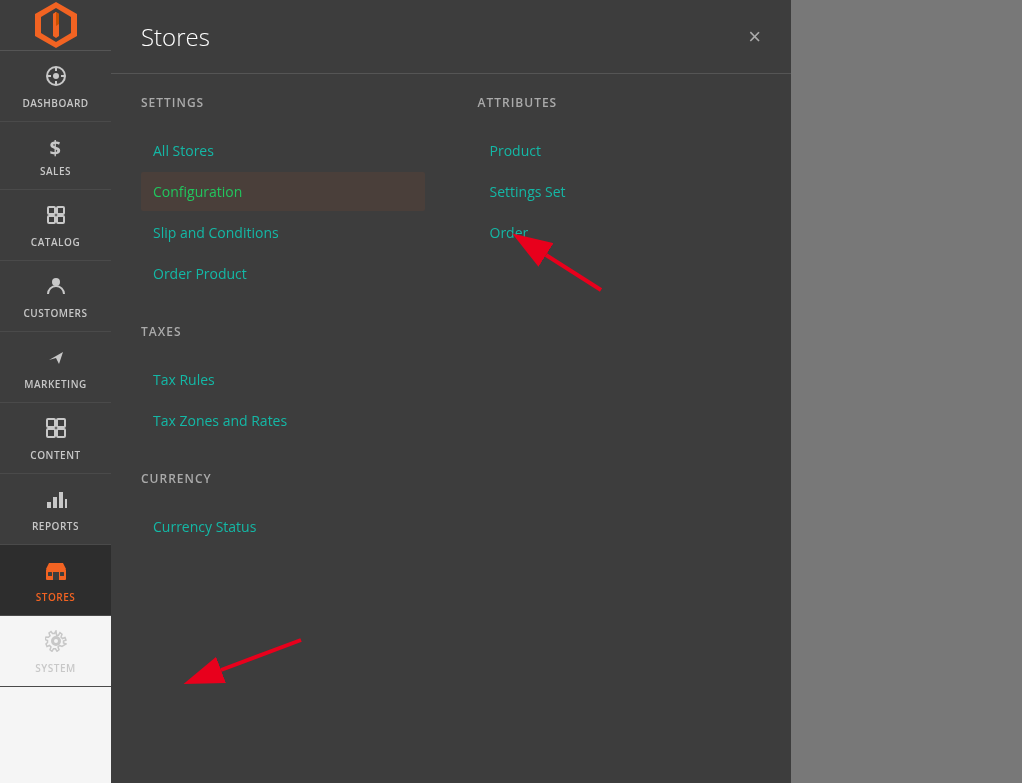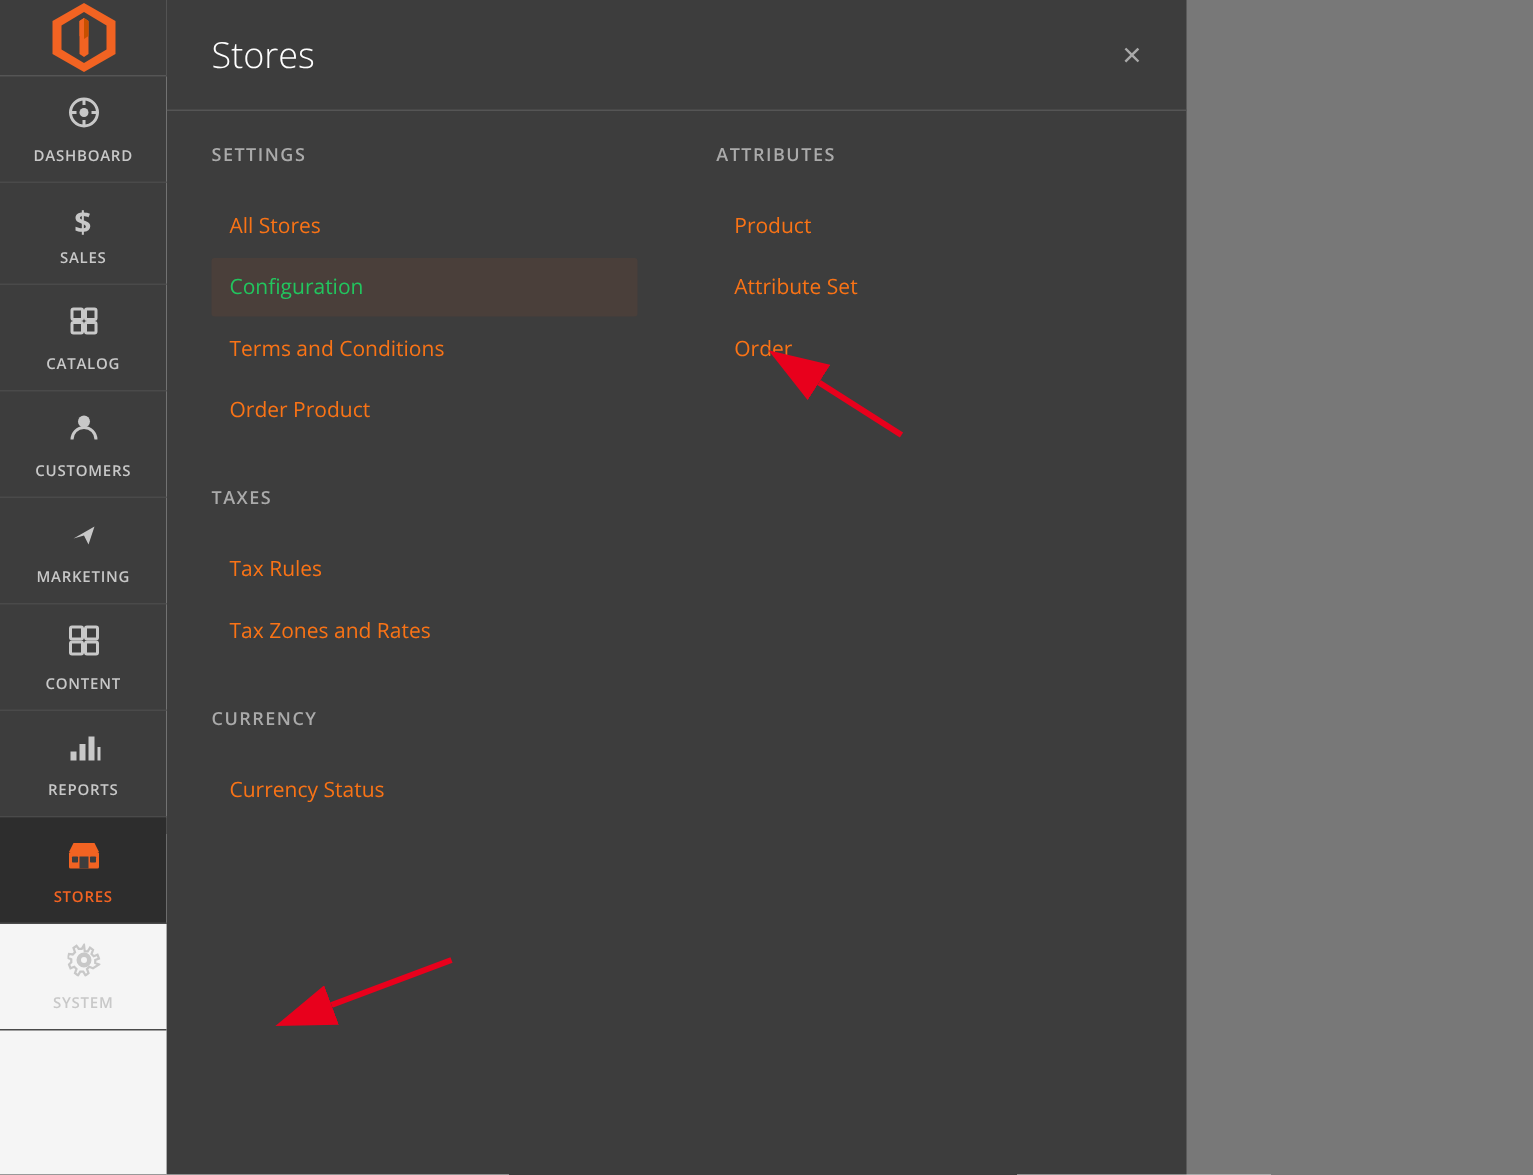--- a/index.html
+++ b/index.html
@@ -139,21 +139,21 @@
       font-weight: 600;
       text-transform: uppercase;
       letter-spacing: 1px;
       margin-bottom: 15px;
       padding-bottom: 5px;
     }
 
     .menu-item {
       display: block;
       padding: 10px 12px;
-      color: #f97316;
+      color: #14b8a6;
       font-size: 14px;
       cursor: pointer;
       border-radius: 2px;
       text-decoration: none;
       margin-bottom: 2px;
     }
     .menu-item.active {
       background: #4a3f3a;
       color: #22c55e;
     }
@@ -306,42 +306,42 @@
     </div>
 
     <div class="modal-body">
 
       <div class="modal-col">
 
         <div class="section-group">
           <div class="section-heading">Settings</div>
           <a class="menu-item">All Stores</a>
           <a class="menu-item active">Configuration</a>
-          <a class="menu-item">Terms and Conditions</a>
+          <a class="menu-item">Slip and Conditions</a>
           <a class="menu-item">Order Product</a>
         </div>
 
         <div class="section-group">
           <div class="section-heading">Taxes</div>
           <a class="menu-item">Tax Rules</a>
           <a class="menu-item">Tax Zones and Rates</a>
         </div>
 
         <div class="section-group">
           <div class="section-heading">Currency</div>
           <a class="menu-item">Currency Status</a>
         </div>
       </div>
 
       <div class="modal-col">
 
         <div class="section-group">
           <div class="section-heading">Attributes</div>
           <a class="menu-item">Product</a>
-          <a class="menu-item">Attribute Set</a>
+          <a class="menu-item">Settings Set</a>
           <a class="menu-item">Order</a>
         </div>
       </div>
     </div>
 
     <svg class="annotation-layer" viewBox="0 0 680 783" xmlns="http://www.w3.org/2000/svg">
 
       <defs>
         <marker id="arrowhead1" markerWidth="10" markerHeight="7" refX="0" refY="3.5" orient="auto">
           <polygon points="0 0, 10 3.5, 0 7" fill="#e8001c"></polygon>

